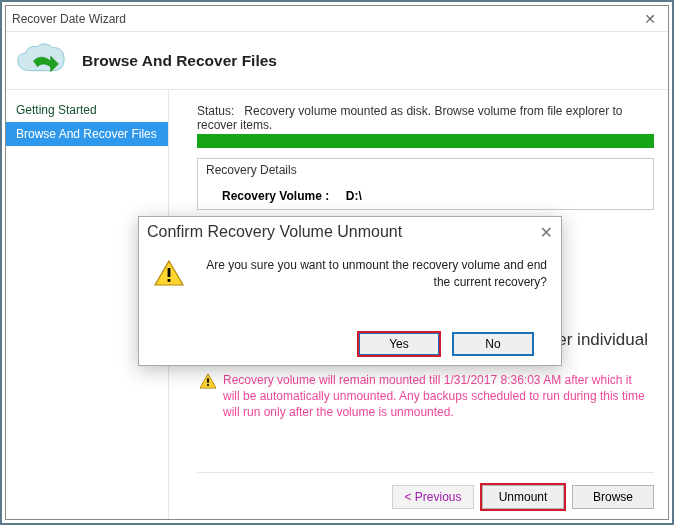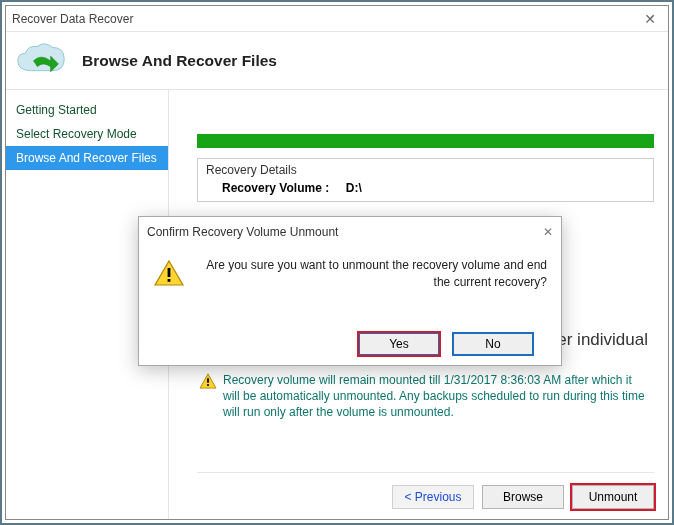--- a/index.html
+++ b/index.html
@@ -14,68 +14,71 @@
 .header h1 { font-size: 15.5px; font-weight: 600; color: #222; }
 .body { flex: 1; display: flex; position: relative; }
 .sidebar { width: 163px; border-right: 1px solid #e5e5e5; padding-top: 8px; }
 .sidebar .item { font-size: 12px; color: #14532d; padding: 5px 8px 5px 10px; cursor: default; }
 .sidebar .item.active { background: #2e98ec; color: #fff; }
 .content { flex: 1; position: relative; }
 .status-row { position: absolute; top: 14px; left: 28px; right: 14px; font-size: 12px; color: #333; }
 .status-row .lab { display: inline-block; width: 44px; }
 .progress { position: absolute; top: 44px; left: 28px; right: 14px; height: 14px; background: #16a516; }
 .details-box { position: absolute; top: 68px; left: 28px; right: 14px; border: 1px solid #ccc; padding: 4px 8px 6px; }
-.details-box .legend { font-size: 12px; color: #333; margin-bottom: 4px; }
+.details-box .legend { font-size: 12px; color: #333; margin-bottom: 12px; }
 .details-box .kv { font-size: 12px; margin-left: 16px; }
 .details-box .kv b { font-weight: 600; }
 .ind-text { position: absolute; top: 240px; right: 20px; font-size: 17px; color: #333; }
-.warn-block { position: absolute; top: 282px; left: 30px; right: 18px; display: flex; font-size: 12px; color: #0f766e; line-height: 1.35; }
+.warn-block { position: absolute; top: 282px; left: 30px; right: 18px; display: flex; font-size: 12px; color: #ec4899; line-height: 1.35; }
 .warn-block .wt { flex: 1; }
 .warn-tri { width: 18px; height: 16px; margin-right: 6px; flex: none; margin-top: 1px; }
 .btnbar { position: absolute; left: 28px; right: 14px; bottom: 10px; border-top: 1px solid #e5e5e5; padding-top: 12px; display: flex; justify-content: flex-end; gap: 8px; }
 .btn { min-width: 82px; height: 24px; font-size: 12px; background: #efefef; border: 1px solid #b5b5b5; cursor: default; display: inline-flex; align-items: center; justify-content: center; }
-.btn.disabled { color: #1d4ed8; border-color: #d0d0d0; background: #f3f3f3; }
+.btn.disabled { color: #a21caf; border-color: #d0d0d0; background: #f3f3f3; }
 .btn.hl { outline: 2px solid #d11b2e; outline-offset: 0; }
 
 .dialog { position: absolute; top: 210px; left: 132px; width: 424px; height: 150px; background: #fff; border: 1px solid #a8a8a8; box-shadow: 0 4px 18px rgba(0,0,0,.25); display: flex; flex-direction: column; z-index: 10; }
-.dlg-title { height: 28px; display: flex; align-items: center; padding: 15px 8px; font-size: 12px; color: #333; }
+.dlg-title { height: 28px; display: flex; align-items: center; padding: 15px 8px; font-size: 16px; color: #333; }
 .dlg-title .t { flex: 1; }
 .dlg-body { flex: 1; display: flex; padding: 10px 14px 0 14px; font-size: 12px; color: #222; line-height: 1.4; text-align: right; }
 .dlg-body .tri { width: 32px; height: 28px; margin-right: 12px; margin-top: 2px; flex: none; }
 .dlg-btns { height: 42px; display: flex; align-items: center; justify-content: flex-end; gap: 14px; padding-right: 28px; }
 .dlg-btn { width: 80px; height: 22px; font-size: 12px; background: #efefef; border: 1px solid #a8a8a8; display: inline-flex; align-items: center; justify-content: center; }
 .dlg-btn.yes { outline: 2px solid #d11b2e; border-color: #1a6fb8; }
 .dlg-btn.no { border-color: #1a6fb8; outline: 1px solid #1a6fb8; }
 </style>
 </head>
 <body>
 
 <div class="frame">
   <div class="window">
     <div class="titlebar">
-      <span class="title">Recover Data Recover</span>
+      <span class="title">Recover Date Wizard</span>
       <span class="close">✕</span>
     </div>
 
     <div class="header">
       <svg class="cloud" viewBox="0 0 60 40">
         <path d="M20 30 Q6 30 6 20 Q6 12 14 12 Q16 4 26 5 Q34 -1 42 6 Q54 6 54 18 Q54 30 42 30 Z" fill="#cfe8ef" stroke="#8ec7d6" stroke-width="1"></path>
         <path d="M22 20 Q30 12 40 20 L40 15 L48 23 L40 31 L40 26 Q32 20 26 26" fill="#1fa31f" stroke="#168016" stroke-width="0.6"></path>
       </svg>
       <h1>Browse And Recover Files</h1>
     </div>
 
     <div class="body">
       <div class="sidebar">
         <div class="item">Getting Started</div>
-        <div class="item">Select Recovery Mode</div>
         <div class="item active">Browse And Recover Files</div>
       </div>
 
       <div class="content">
+        <div class="status-row">
+          <span class="lab">Status:</span>
+          <span>Recovery volume mounted as disk. Browse volume from file explorer to recover items.</span>
+        </div>
 
         <div class="progress"></div>
 
         <div class="details-box">
           <div class="legend">Recovery Details</div>
           <div class="kv">
             <b>Recovery Volume  :</b>
             &nbsp;&nbsp;&nbsp;
             <b>D:\</b>
           </div>
@@ -87,22 +90,22 @@
           <svg class="warn-tri" viewBox="0 0 20 18">
             <path d="M10 1 L19 17 L1 17 Z" fill="#ffd531" stroke="#b38600"></path>
             <rect x="9" y="6" width="2" height="5" fill="#000"></rect>
               <rect x="9" y="12.5" width="2" height="2" fill="#000"></rect>
           </svg>
           <div class="wt">Recovery volume will remain mounted till 1/31/2017 8:36:03 AM after which it will be automatically unmounted. Any backups scheduled to run during this time will run only after the volume is unmounted.</div>
         </div>
 
         <div class="btnbar">
           <div class="btn disabled">&lt; Previous</div>
+          <div class="btn hl">Unmount</div>
           <div class="btn">Browse</div>
-          <div class="btn hl">Unmount</div>
         </div>
       </div>
     </div>
 
     <div class="dialog">
       <div class="dlg-title">
         <span class="t">Confirm Recovery Volume Unmount</span>
         <span style="color:#777">✕</span>
       </div>
       <div class="dlg-body">

